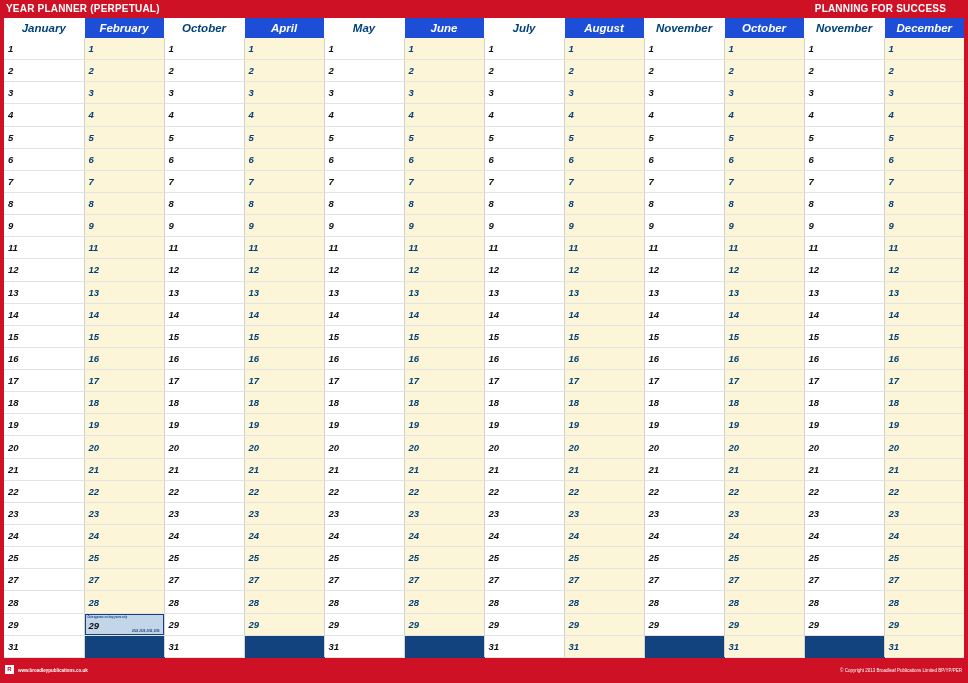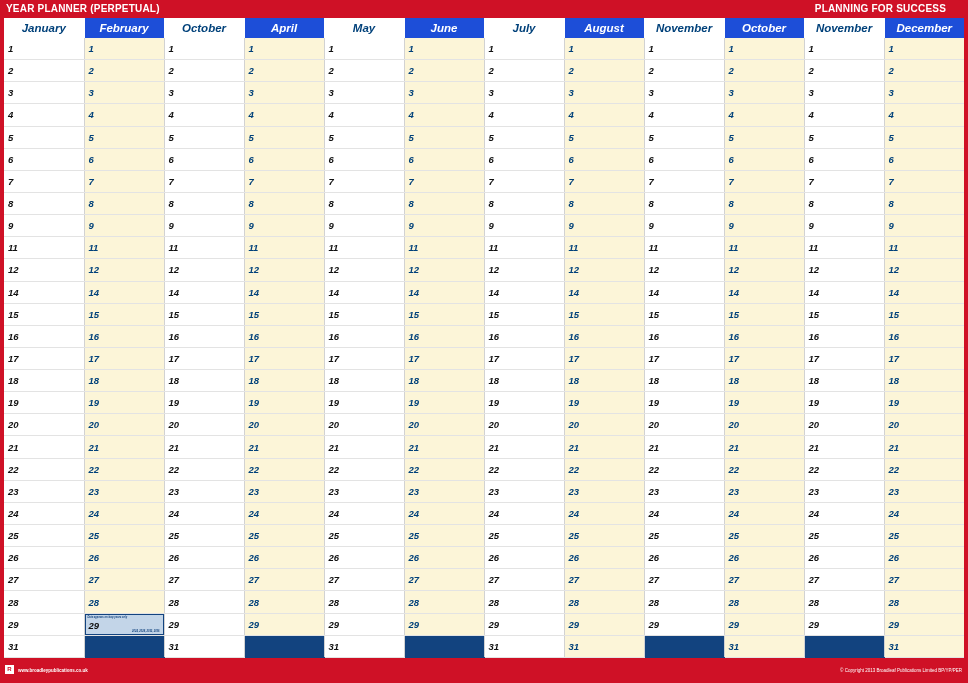--- a/index.html
+++ b/index.html
@@ -359,20 +359,34 @@
             <td class="">12</td>
             <td class="cream">12</td>
             <td class="">12</td>
             <td class="cream">12</td>
             <td class="">12</td>
             <td class="cream">12</td>
             <td class="">12</td>
             <td class="cream">12</td>
           </tr>
           <tr>
+            <td class="">13</td>
+            <td class="cream">13</td>
+            <td class="">13</td>
+            <td class="cream">13</td>
+            <td class="">13</td>
+            <td class="cream">13</td>
+            <td class="">13</td>
+            <td class="cream">13</td>
+            <td class="">13</td>
+            <td class="cream">13</td>
+            <td class="">13</td>
+            <td class="cream">13</td>
+          </tr>
+          <tr>
             <td class="">14</td>
             <td class="cream">14</td>
             <td class="">14</td>
             <td class="cream">14</td>
             <td class="">14</td>
             <td class="cream">14</td>
             <td class="">14</td>
             <td class="cream">14</td>
             <td class="">14</td>
             <td class="cream">14</td>
@@ -525,34 +539,20 @@
             <td class="">25</td>
             <td class="cream">25</td>
             <td class="">25</td>
             <td class="cream">25</td>
             <td class="">25</td>
             <td class="cream">25</td>
             <td class="">25</td>
             <td class="cream">25</td>
             <td class="">25</td>
             <td class="cream">25</td>
-          </tr>
-          <tr>
-            <td class="">26</td>
-            <td class="cream">26</td>
-            <td class="">26</td>
-            <td class="cream">26</td>
-            <td class="">26</td>
-            <td class="cream">26</td>
-            <td class="">26</td>
-            <td class="cream">26</td>
-            <td class="">26</td>
-            <td class="cream">26</td>
-            <td class="">26</td>
-            <td class="cream">26</td>
           </tr>
           <tr>
             <td class="">27</td>
             <td class="cream">27</td>
             <td class="">27</td>
             <td class="cream">27</td>
             <td class="">27</td>
             <td class="cream">27</td>
             <td class="">27</td>
             <td class="cream">27</td>

